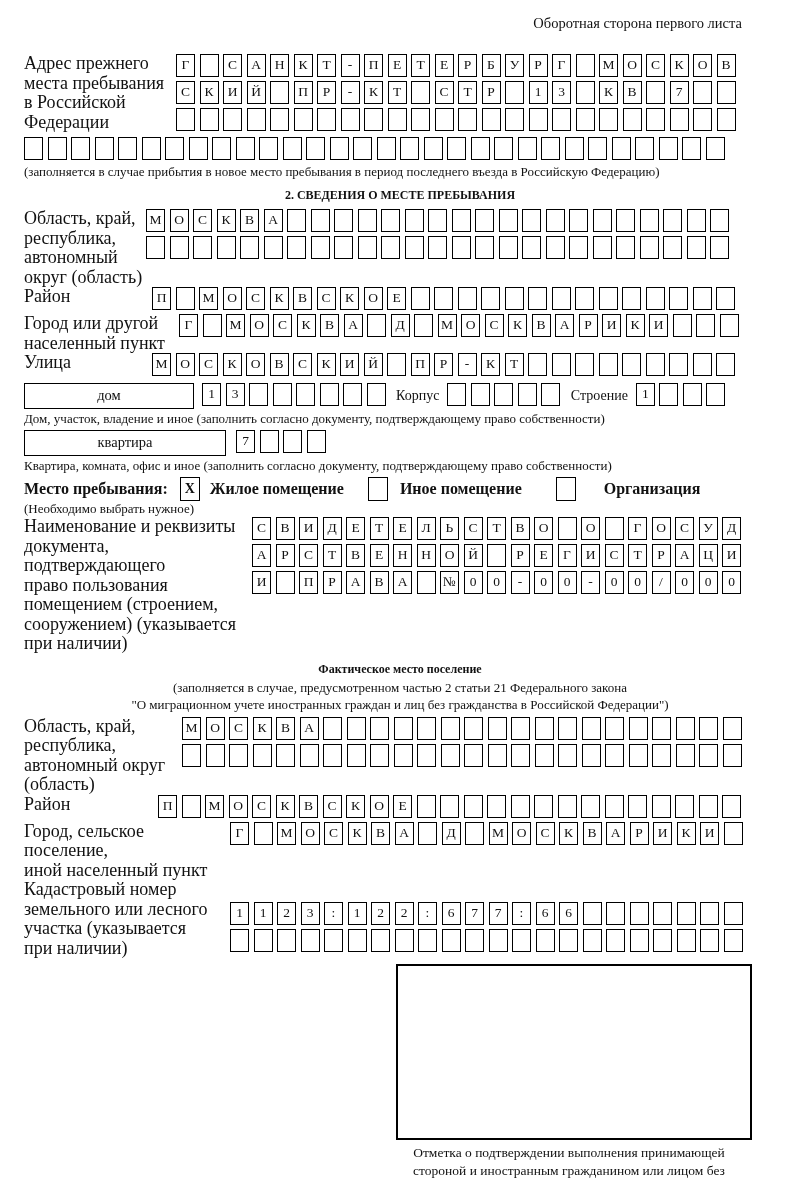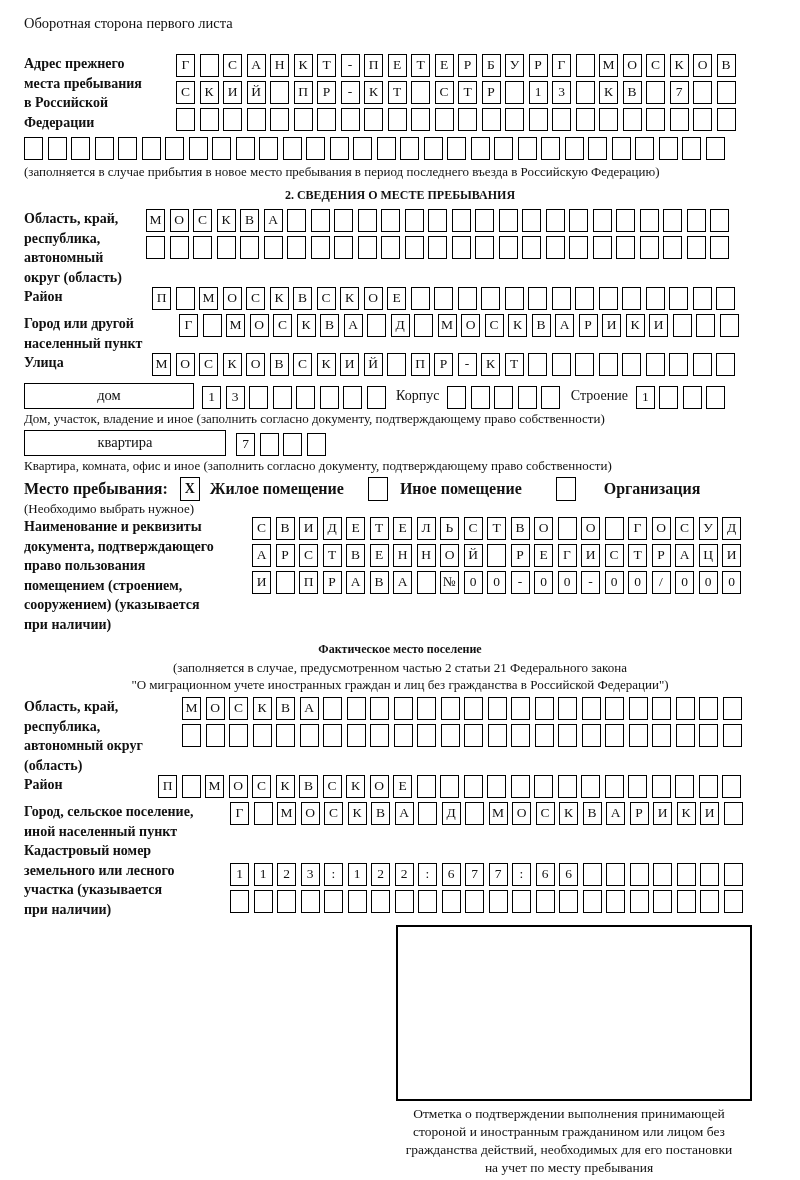--- a/index.html
+++ b/index.html
@@ -1,22 +1,22 @@
 <!DOCTYPE html>
 <html><head>
 <meta charset="utf-8">
 <style>
   html,body{margin:0;padding:0;background:#fff;}
   .page{position:relative;width:800px;height:1180px;box-sizing:border-box;
         padding:14px 24px 0 24px;background:#ffffff;color:#111;
         font-family:"Liberation Serif","DejaVu Serif",serif;overflow:hidden;}
-  .corner{font-size:14.5px;line-height:18px;margin-right:34px;margin-bottom:22px;}
+  .corner{text-align:right;font-size:14.5px;line-height:18px;margin-right:34px;margin-bottom:22px;}
   .frow{display:flex;align-items:flex-start;}
-  .vrow{display:flex;align-items:flex-end;}
-  .lbl{font-size:14px;line-height:19.5px;flex:none;white-space:pre-line;font-weight:bold;}
+  .vrow{display:flex;align-items:flex-start;}
+  .lbl{font-size:18px;line-height:19.5px;flex:none;white-space:pre-line;}
   .w122{width:122px}.w128{width:128px}.w134{width:134px}.w152{width:152px}
   .w155{width:155px}.w158{width:158px}.w206{width:206px}.w228{width:228px}
   .cellcol{flex:none;}
   .cells{display:flex;flex:none;margin-bottom:4px;}
   .vrow .cells{margin-bottom:0;}
   .cell{flex:none;width:19px;height:23px;border:1.5px solid #000;box-sizing:border-box;
         margin-right:4.5px;text-align:center;font-size:13.5px;line-height:20px;}
   .note{font-size:13px;line-height:16px;}
   .center{text-align:left;}
   .sect-title{text-align:center;font-weight:bold;font-size:12px;line-height:19px;}

